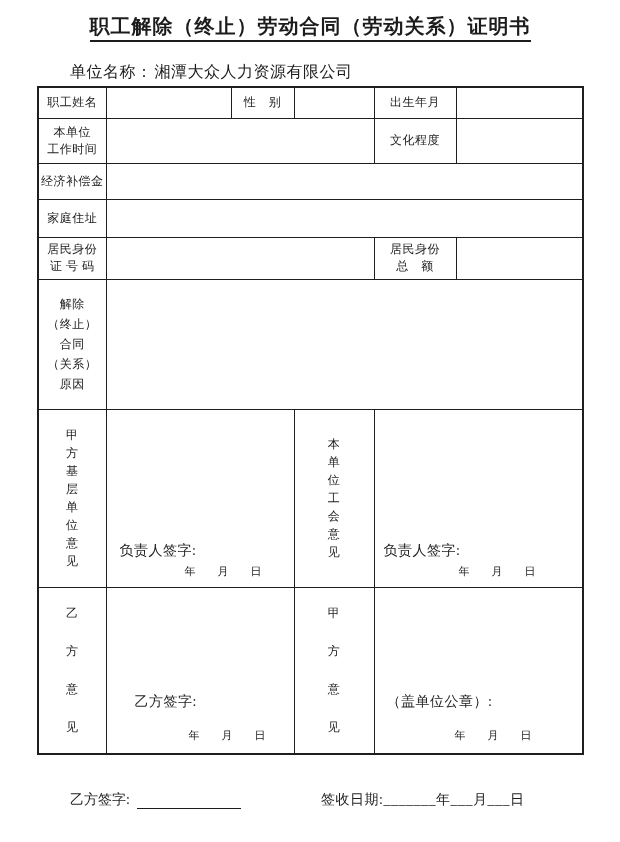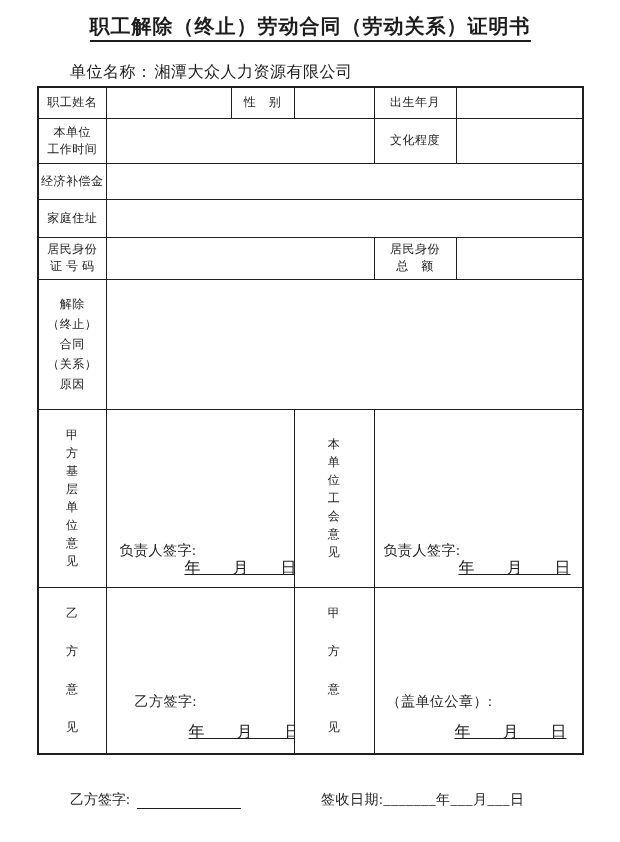--- a/index.html
+++ b/index.html
@@ -37,21 +37,21 @@
     overflow: hidden;
   }
   .pre { white-space: pre-line; }
   .lbl { line-height: 17px; letter-spacing: 0.5px; }
   .reason-lbl { line-height: 20px; margin-top: 35px; }
   .v-tight { line-height: 18px; }
   .v-loose { line-height: 38px; }
 
   .sig-cell { position: relative; }
   .sig-label { position: absolute; font-size: 14px; white-space: nowrap; letter-spacing: 0.5px; }
-  .sig-date  { position: absolute; font-size: 16px; white-space: nowrap; text-decoration: underline; }
+  .sig-date  { position: absolute; font-size: 11px; white-space: nowrap; }
   .r7-lbl-left  { left: 13px; bottom: 27px; }
   .r7-date-left { left: 78px; bottom: 8px; }
   .r7-lbl-right  { left: 9px; bottom: 27px; }
   .r7-date-right { left: 84px; bottom: 8px; }
   .r8-lbl-left  { left: 28px; bottom: 42px; }
   .r8-date-left { left: 82px; bottom: 10px; }
   .r8-lbl-right  { left: 12px; bottom: 42px; }
   .r8-date-right { left: 80px; bottom: 10px; }
 
   .footer { position: absolute; top: 791px; left: 0; width: 100%; font-size: 14px; }

